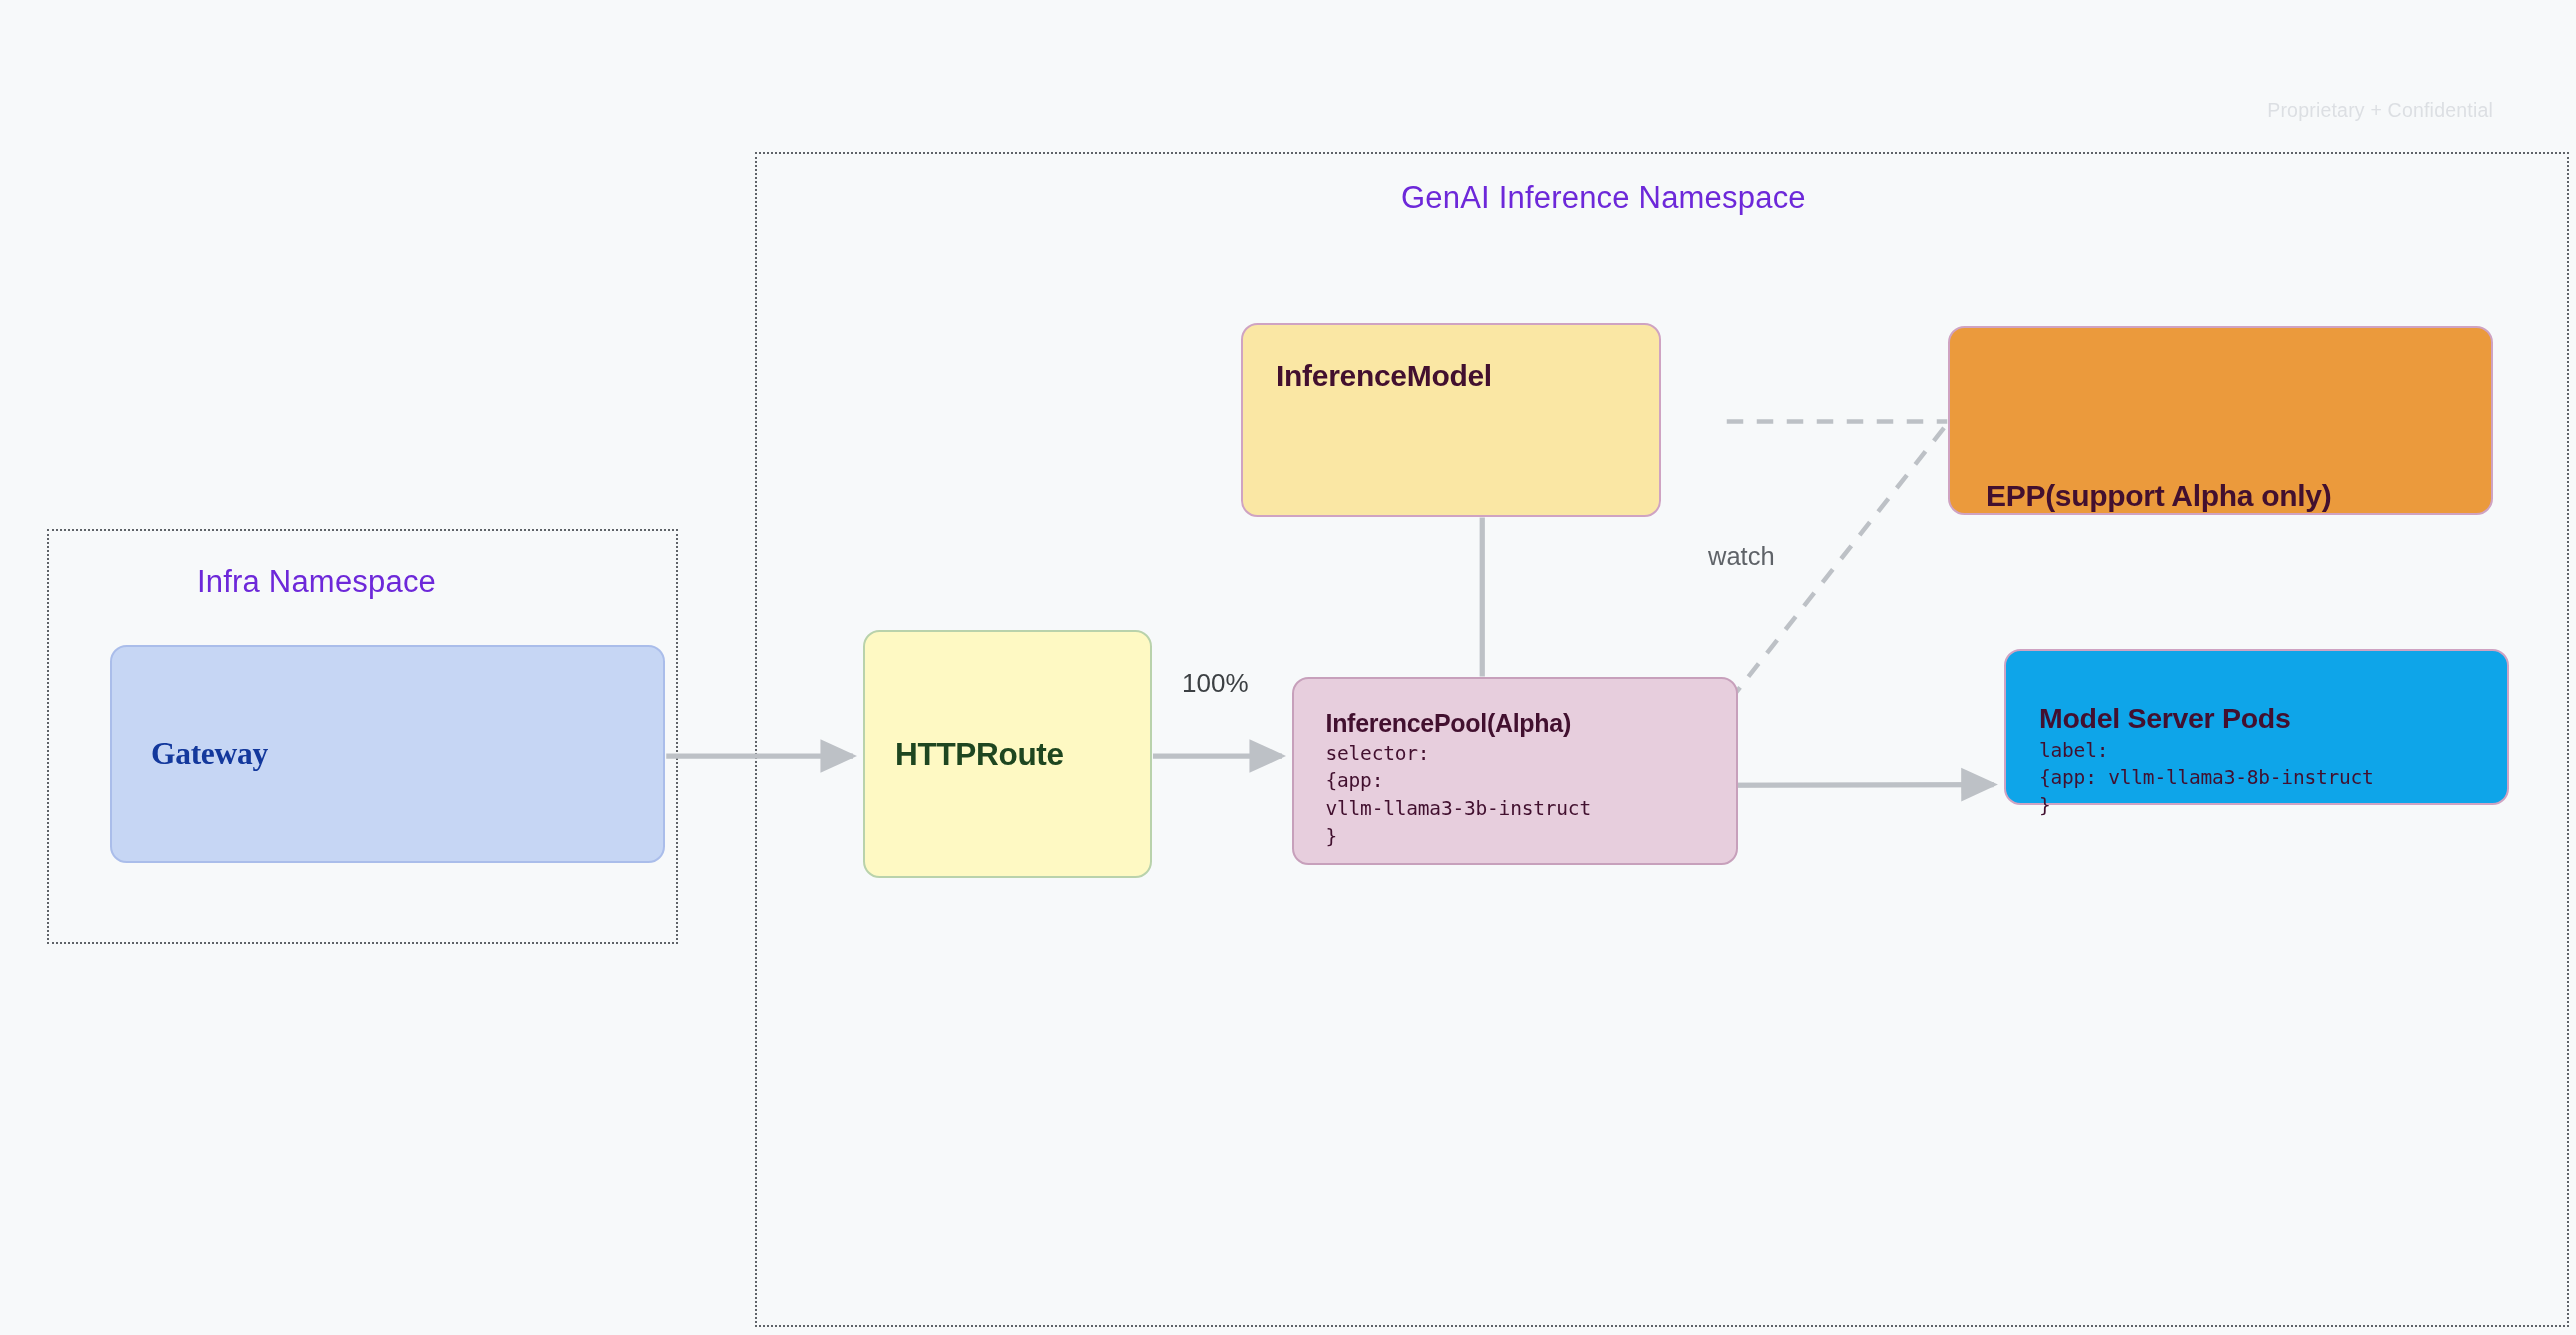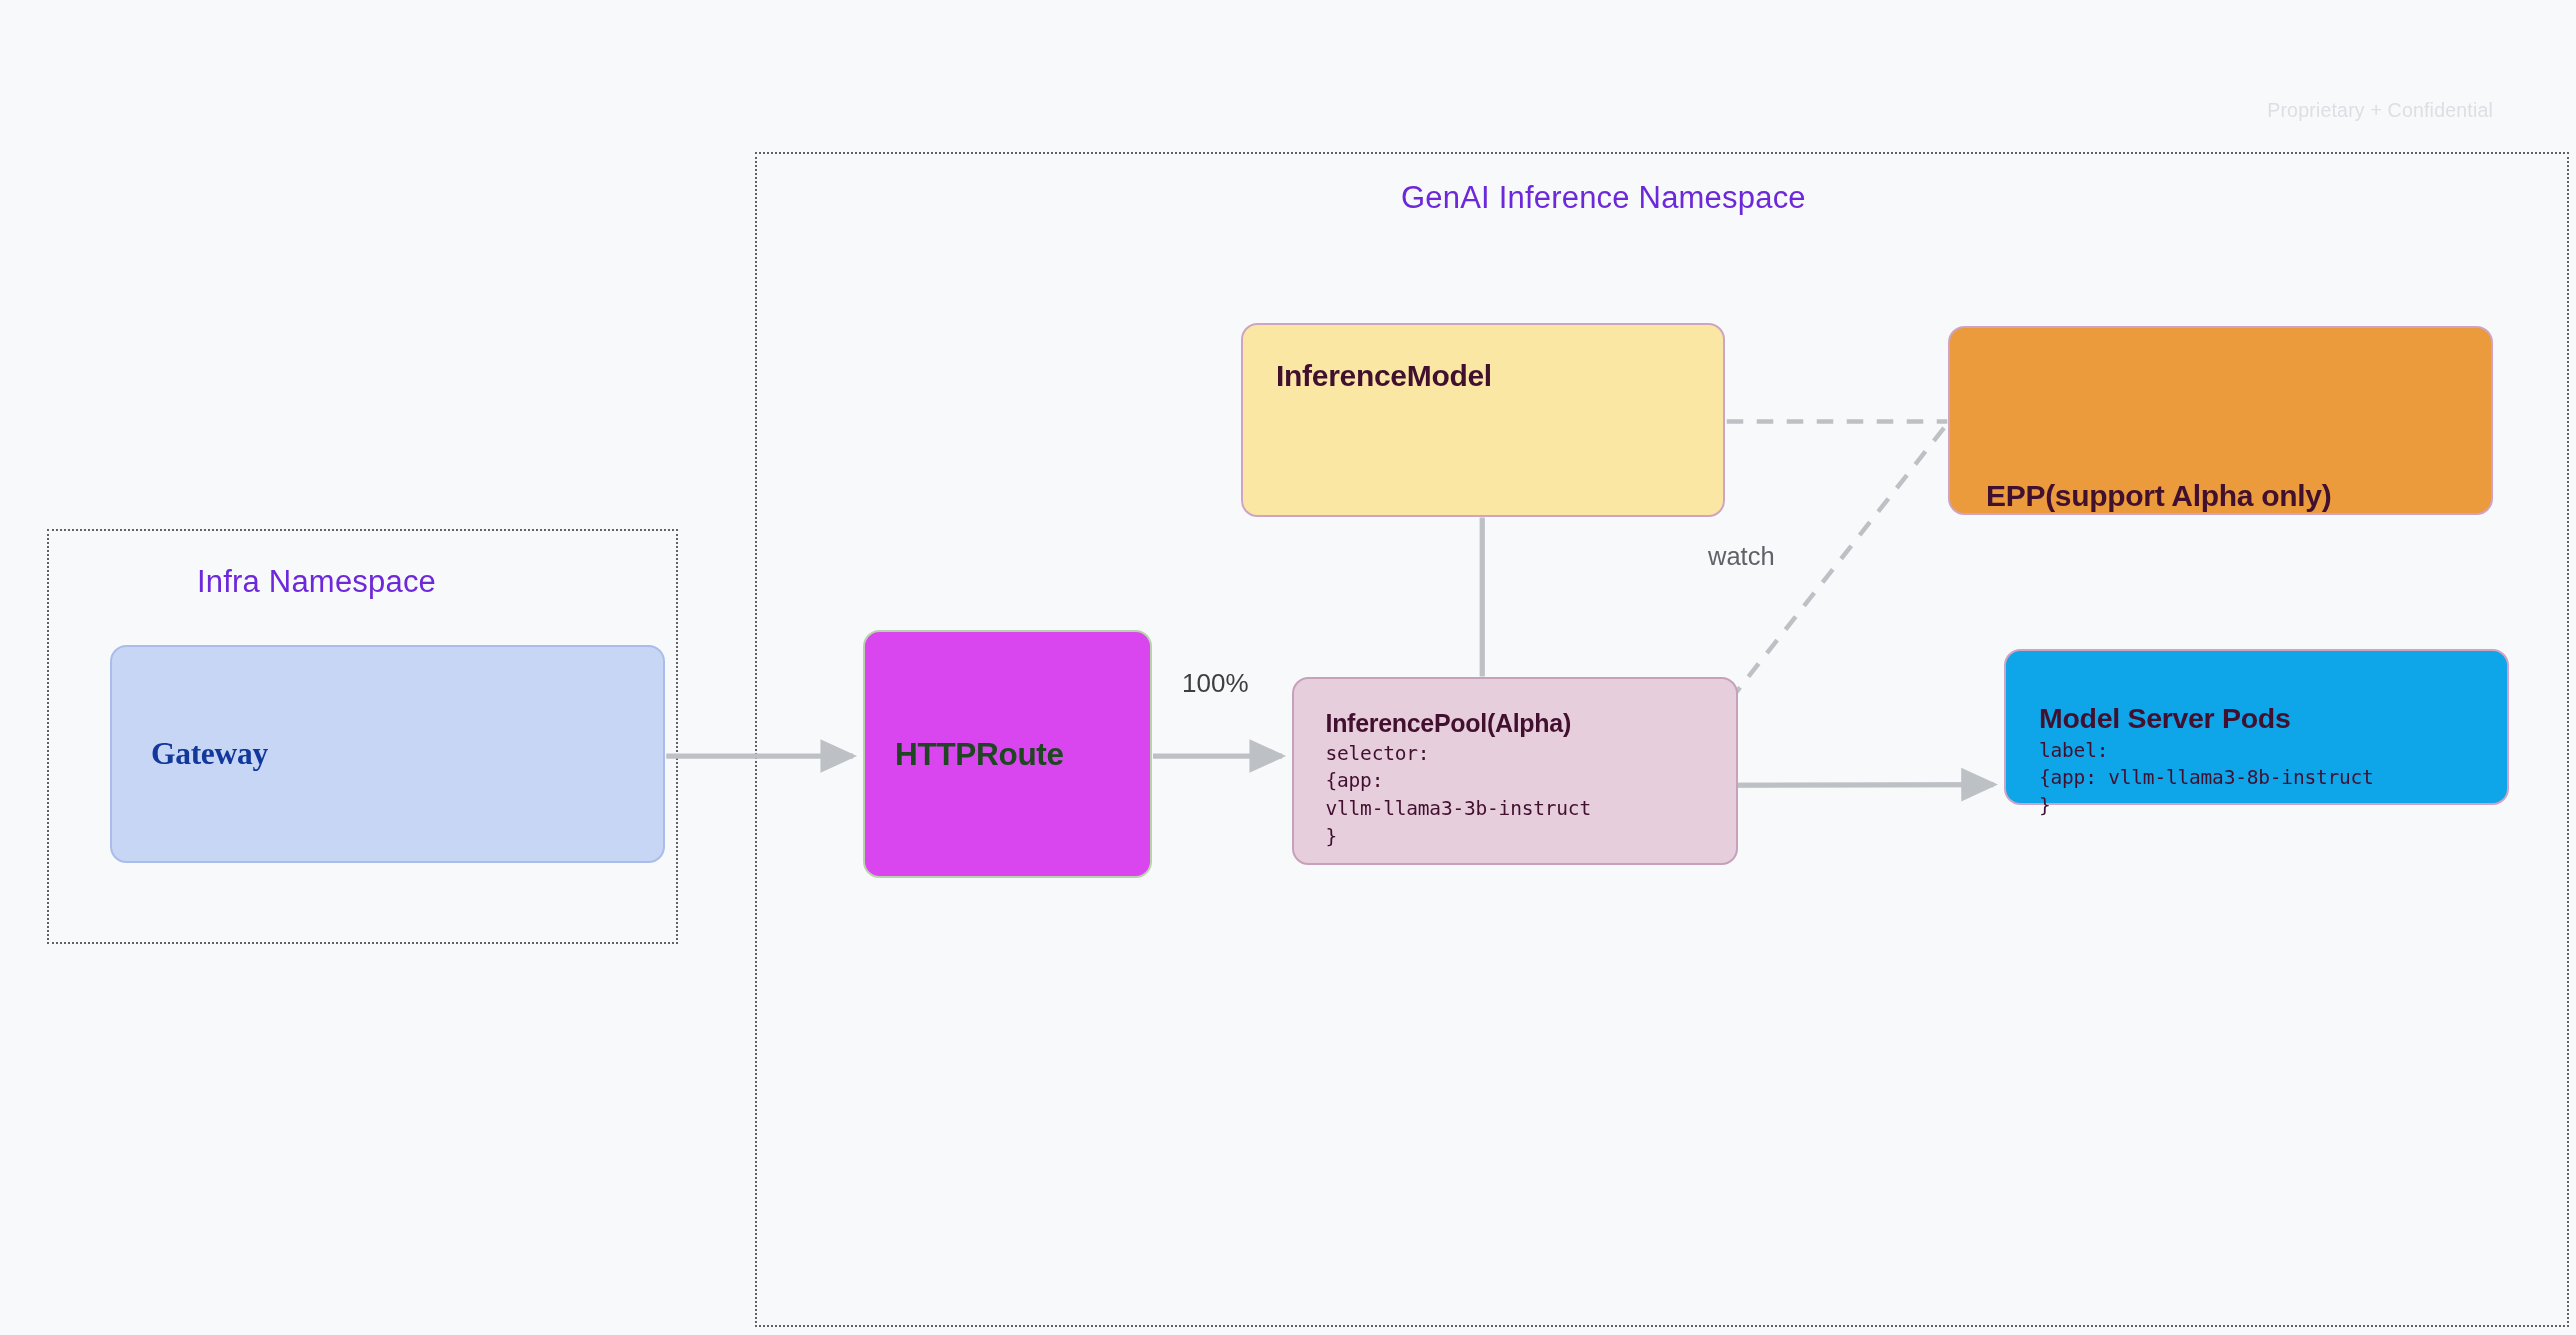--- a/index.html
+++ b/index.html
@@ -76,34 +76,34 @@
   #gateway .title {
     color: #13389c;
     font-size: 31.5px;
     margin-left: 39px;
     font-family: Liberation Serif, serif;
   }
 
   
   #httproute {
     left: 863px; top: 630px; width: 289px; height: 248px;
-    background: #d946ef;
+    background: #fef9c3;
     border: 2.3px solid #b9d2ab;
     display: flex;
     align-items: center;
   }
   #httproute .title {
     color: #1e4620;
     font-size: 31.5px;
     margin-left: 30px;
   }
 
   
   #inferencemodel {
-    left: 1241px; top: 323px; width: 484px; height: 194px;
+    left: 1241px; top: 323px; width: 420px; height: 194px;
     background: #fae7a4;
     border: 2.3px solid #cfa3c2;
   }
   #inferencemodel .title {
     color: #42102f;
     font-size: 30px;
     margin: 34px 0 0 33px;
   }
   #inferencemodel .sub {
     color: #42102f;

